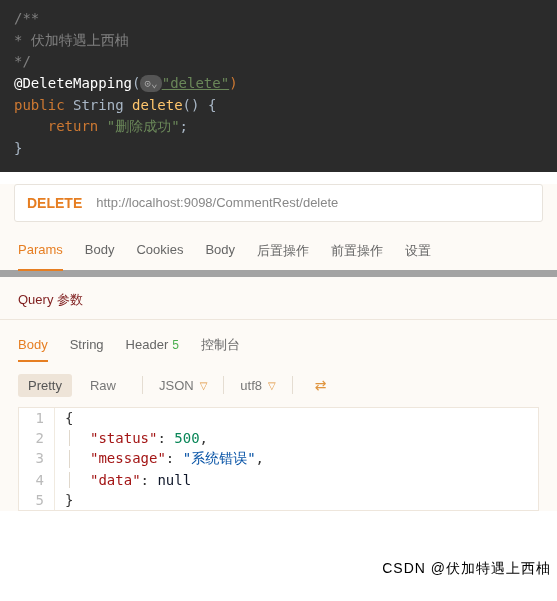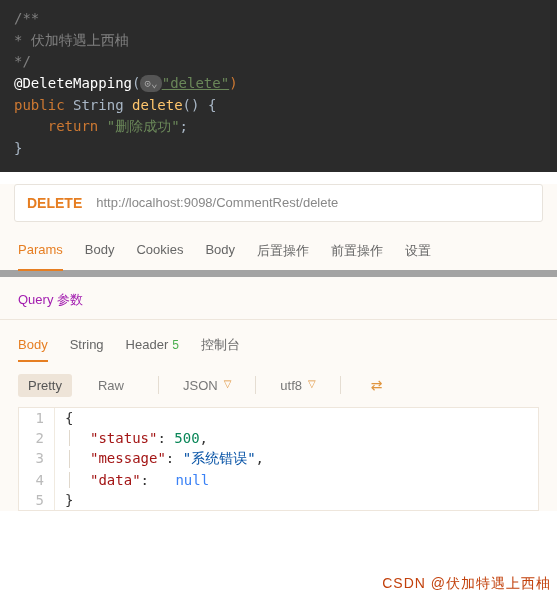--- a/index.html
+++ b/index.html
@@ -22,49 +22,49 @@
 .client { background:#fdfaf6; font-family:-apple-system,'Microsoft YaHei',sans-serif; font-size:14px; color:#555; }
 .req-bar { background:#fff; border:1px solid #e8e3dc; margin:12px 14px; padding:10px 12px; display:flex; align-items:center; gap:14px; border-radius:3px; }
 .method { color:#e67e22; font-weight:700; font-size:14px; }
 .url { color:#888; font-size:13px; }
 
 .tabs { display:flex; gap:22px; padding:0 18px; border-bottom:7px solid #a3a3a3; font-size:13px; }
 .tab { padding:8px 0 10px; cursor:pointer; color:#666; position:relative; white-space:nowrap; }
 .tab.active { color:#e67e22; }
 .tab.active::after { content:""; position:absolute; left:0; right:0; bottom:-1px; height:2px; background:#e67e22; }
 
-.section-label { padding:14px 18px 10px; color:#a21caf; font-size:13px; border-bottom:1px solid #eee6dc; }
+.section-label { padding:14px 18px 10px; color:#7f1d1d; font-size:13px; border-bottom:1px solid #eee6dc; }
 
 .resp-tabs { display:flex; gap:22px; padding:10px 18px 0; align-items:center; font-size:13px; }
 .rtab { padding:6px 0 10px; cursor:pointer; color:#666; position:relative; }
 .rtab.active { color:#e67e22; }
 .rtab.active::after { content:""; position:absolute; left:0; right:0; bottom:0; height:2px; background:#e67e22; }
 .badge { color:#4caf50; font-size:12px; margin-left:4px; }
 .dot-g { display:inline-block; width:6px; height:6px; background:#4caf50; border-radius:50%; margin-left:4px; vertical-align:2px; }
 
-.toolbar { display:flex; align-items:center; gap:16px; padding:10px 18px; font-size:13px; color:#777; }
+.toolbar { display:flex; align-items:center; gap:8px; padding:10px 18px; font-size:13px; color:#777; }
 .tbtn { padding:4px 10px; cursor:pointer; border-radius:3px; }
 .tbtn.active { background:#eee4d8; color:#555; }
 .sep { width:1px; height:18px; background:#e5ddd2; margin:0 8px; }
-.sel { display:flex; gap:6px; cursor:pointer; }
+.sel { display:flex; align-items:center; gap:6px; cursor:pointer; }
 .chev { font-size:10px; color:#e0953f; }
 .fmt-icon { color:#e0953f; font-size:14px; padding:0 6px; cursor:pointer; }
 
 .code-block { background:#fff; margin:0 18px; border:1px solid #eee6dc; font-family:Consolas,monospace; font-size:14px; }
 .line { display:flex; }
 .ln { width:36px; text-align:right; color:#bbb; padding:2px 10px 2px 0; user-select:none; border-right:1px solid #f0eae0; }
 .lc { padding:2px 0 2px 10px; position:relative; }
 .guide { border-left:1px solid #e0d8cc; padding-left:20px; margin-left:4px; display:inline-block; }
 .jp { color:#333; }
 .jk { color:#a31515; }
 .js { color:#0451a5; }
 .jn { color:#098658; }
-.jl { color:#3b82f6;margin-left:18px; }
+.jl { color:#0f172a; }
 
-.watermark { position:absolute; right:6px; top:575px; color:#c2410c; font-size:14px; font-family:'Microsoft YaHei',sans-serif; letter-spacing:1px; }
+.watermark { position:absolute; right:6px; top:560px; color:#000000; font-size:14px; font-family:'Microsoft YaHei',sans-serif; letter-spacing:1px; }
 </style>
 </head>
 <body>
 
 <div class="editor">
   <div class="c-comment">/**</div>
   <div class="c-comment"> * 伏加特遇上西柚</div>
   <div class="c-comment"> */</div>
   <div>
     <span class="c-annotation">@DeleteMapping</span><span class="c-punct">(</span><span class="icon-pill">⊙⌄</span><span class="c-string underline">"delete"</span><span class="c-paren-hl">)</span>

